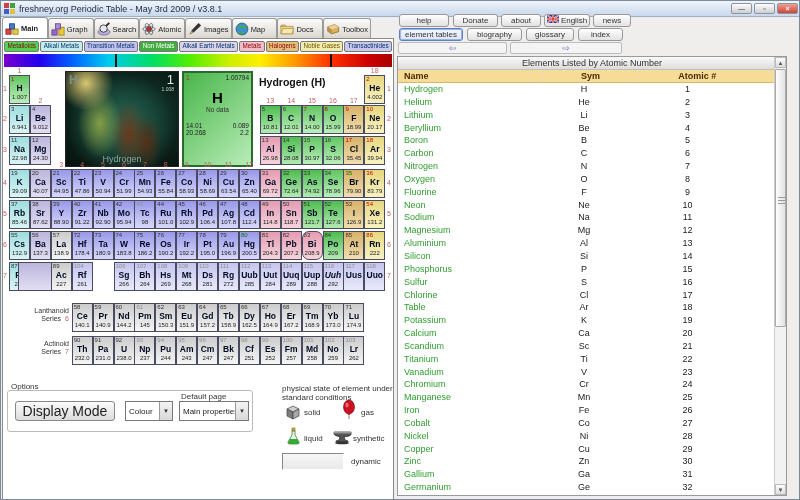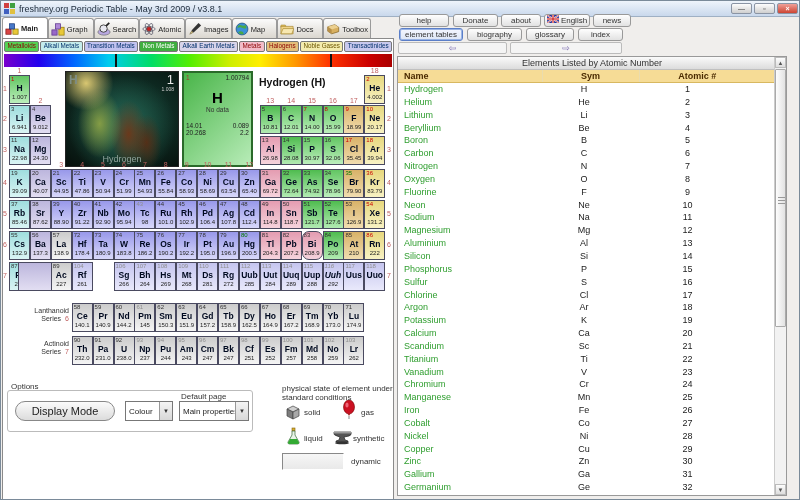--- a/index.html
+++ b/index.html
@@ -43,21 +43,21 @@
   .imgpanel .im1{position:absolute;right:4px;top:14px;font-size:5px;color:#ccc}
   .imgpanel .icap{position:absolute;left:0;right:0;bottom:2px;text-align:center;font-size:9px;color:#8fa39b}
   .detail{position:absolute;left:179px;top:4px;width:71px;height:96px;border:2px solid #2a6a2a;background:linear-gradient(135deg,#49b549,#b8ecb8);padding:1px 2px}
   .detail .drow{display:flex;justify-content:space-between;font-size:6.5px;color:#222}
   .detail .dnum{color:#b03030}
   .detail .dsym{text-align:center;font-size:15px;font-weight:bold;margin-top:8px;color:#000}
   .detail .dnote{text-align:center;font-size:6.5px;color:#333;margin-bottom:9px}
   .anno{position:absolute;left:256px;top:9px;font-size:10.5px;font-weight:bold;color:#111}
   .optlabel{position:absolute;left:10px;top:381px;font-size:8px;color:#333}
   .optbox{position:absolute;left:6px;top:389px;width:246px;height:42px;border:1px solid #bbb;border-radius:3px}
-  .btn3d{position:absolute;border:1px solid #888;border-radius:10px;background:linear-gradient(180deg,#fbfbfb,#dcdcdc);font-size:11px;color:#222;text-align:center}
+  .btn3d{position:absolute;border:1px solid #888;border-radius:3px;background:linear-gradient(180deg,#fbfbfb,#dcdcdc);font-size:14px;color:#222;text-align:center}
   .ddl{position:absolute;height:20px;border:1px solid #777;background:#fff;font-size:8px;color:#222;display:flex;align-items:center}
   .ddl .ddtext{flex:1;padding-left:3px;white-space:nowrap;overflow:hidden}
   .ddl .ddarrow{width:13px;height:100%;border-left:1px solid #999;background:linear-gradient(180deg,#f4f4f4,#d8d8d8);font-size:6px;line-height:18px;text-align:center;color:#333}
   .dplabel{position:absolute;left:180px;top:391px;font-size:8px;color:#333}
   .physhead{position:absolute;left:281px;top:383px;width:112px;font-size:8px;color:#333;line-height:9px}
   .phlbl{position:absolute;font-size:8px;color:#333}
   .phicon{position:absolute}
   .dynbox{position:absolute;left:281px;top:452px;width:62px;height:17px;background:linear-gradient(180deg,#f6f6f6,#e9e9e9);border:1px solid #aaa;border-top-color:#888;border-left-color:#888;border-bottom-color:#fff;border-right-color:#fff}
   
   .rbtn{position:absolute;height:13px;border:1px solid #999;border-radius:3px;background:linear-gradient(180deg,#fefefe,#e2e2e2);font-size:8px;line-height:11px;color:#333;text-align:center;display:flex;align-items:center;justify-content:center;gap:2px}
@@ -1025,21 +1025,21 @@
           <span class="lname">Sulfur</span>
           <span class="lsym">S</span>
           <span class="lnum">16</span>
         </div>
         <div class="lrow">
           <span class="lname">Chlorine</span>
           <span class="lsym">Cl</span>
           <span class="lnum">17</span>
         </div>
         <div class="lrow">
-          <span class="lname">Argon</span>
+          <span class="lname">Table</span>
           <span class="lsym">Ar</span>
           <span class="lnum">18</span>
         </div>
         <div class="lrow">
           <span class="lname">Potassium</span>
           <span class="lsym">K</span>
           <span class="lnum">19</span>
         </div>
         <div class="lrow">
           <span class="lname">Calcium</span>

